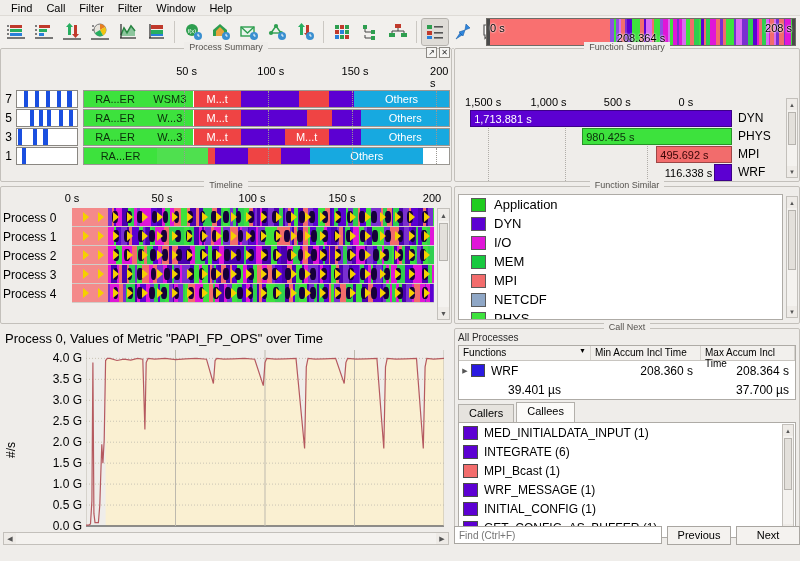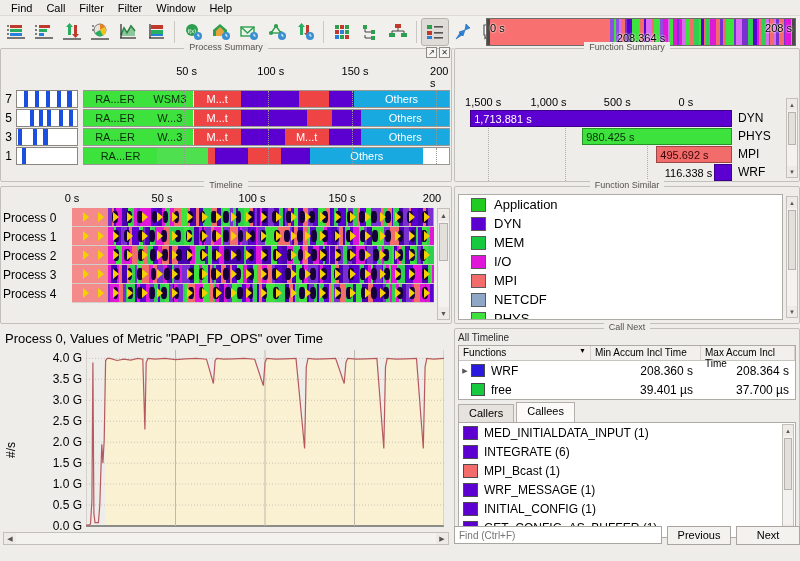--- a/index.html
+++ b/index.html
@@ -1414,26 +1414,26 @@
     <div id="lg-body">
         <div class="lg-item">
           <div class="lg-sw" style="background: rgb(31, 204, 31);"></div>
           <div class="lg-txt">Application</div>
         </div>
         <div class="lg-item">
           <div class="lg-sw" style="background: rgb(92, 0, 210);"></div>
           <div class="lg-txt">DYN</div>
         </div>
         <div class="lg-item">
+          <div class="lg-sw" style="background: rgb(224, 22, 216);"></div>
+          <div class="lg-txt">I/O</div>
+        </div>
+        <div class="lg-item">
           <div class="lg-sw" style="background: rgb(23, 201, 63);"></div>
           <div class="lg-txt">MEM</div>
-        </div>
-        <div class="lg-item">
-          <div class="lg-sw" style="background: rgb(224, 22, 216);"></div>
-          <div class="lg-txt">I/O</div>
         </div>
         <div class="lg-item">
           <div class="lg-sw" style="background: rgb(242, 108, 108);"></div>
           <div class="lg-txt">MPI</div>
         </div>
         <div class="lg-item">
           <div class="lg-sw" style="background: rgb(143, 167, 198);"></div>
           <div class="lg-txt">NETCDF</div>
         </div>
         <div class="lg-item">
@@ -1446,43 +1446,38 @@
       <div class="thumb" style="top:13px;height:60px"></div>
       <div class="ar dn">▼</div>
     </div>
   </div>
 
   <div class="panel" id="callTree">
     <div class="panel-frame"></div>
     <div class="panel-title">
       <span>Call Next</span>
     </div>
-    <div id="ct-sub">All Timeline</div>
+    <div id="ct-sub">All Processes</div>
     <div id="ct-table">
       <div class="ct-hdr" id="ct-hdr">
           <div style="width: 132px;">Functions<span style="position: absolute; right: 4px; top: 1px; font-size: 7px;"> ▼</span></div>
           <div style="width: 110px;">Min Accum Incl Time</div>
           <div style="flex: 1 1 0%;">Max Accum Incl Time</div>
         </div>
       <div id="ct-rows">
           <div class="ct-row">
             <div class="ct-c0">
               <div class="ct-tri">▶</div>
               <div class="ct-sw" style="background: rgb(42, 26, 224);"></div>
               <div class="ct-nm">WRF</div>
             </div>
             <div class="ct-c1">208.360 s</div>
             <div class="ct-c2">208.364 s</div>
           </div>
           <div class="ct-row">
-            <div class="ct-c0">
-              <div class="ct-tri"></div>
-              <div class="ct-sw" style="background: rgb(23, 201, 63);"></div>
-              <div class="ct-nm">free</div>
-            </div>
             <div class="ct-c1">39.401 µs</div>
             <div class="ct-c2">37.700 µs</div>
           </div>
         </div>
     </div>
     <div class="tabs" id="ct-tabs">
         <div class="tab">Callers</div>
         <div class="tab active">Callees</div>
       </div>
     <div id="ct-list">

